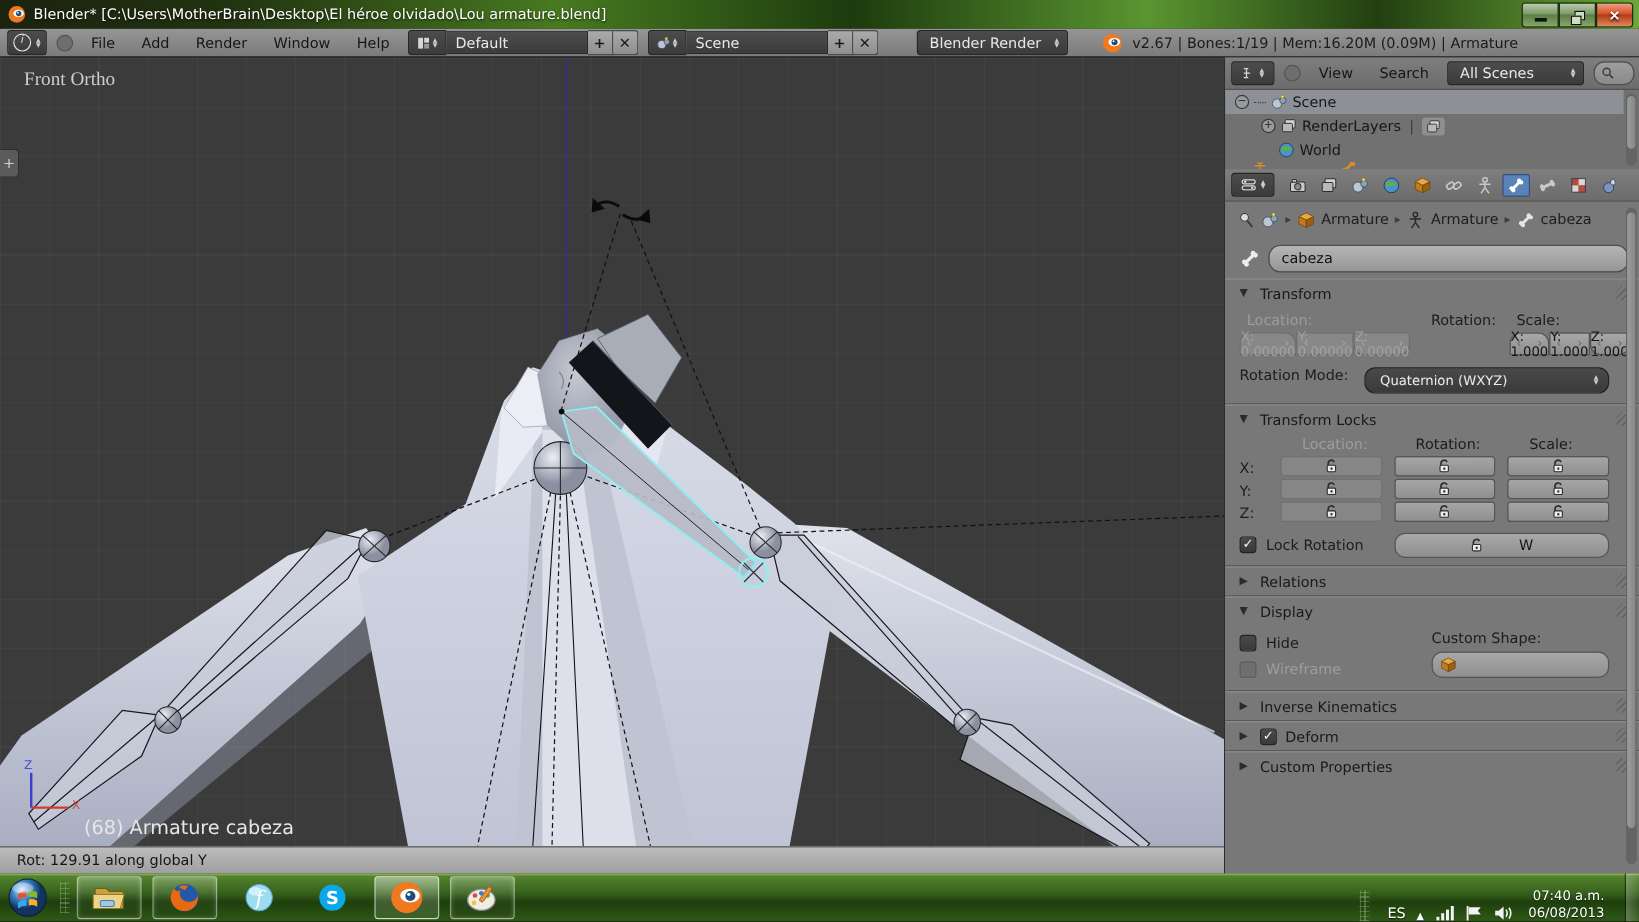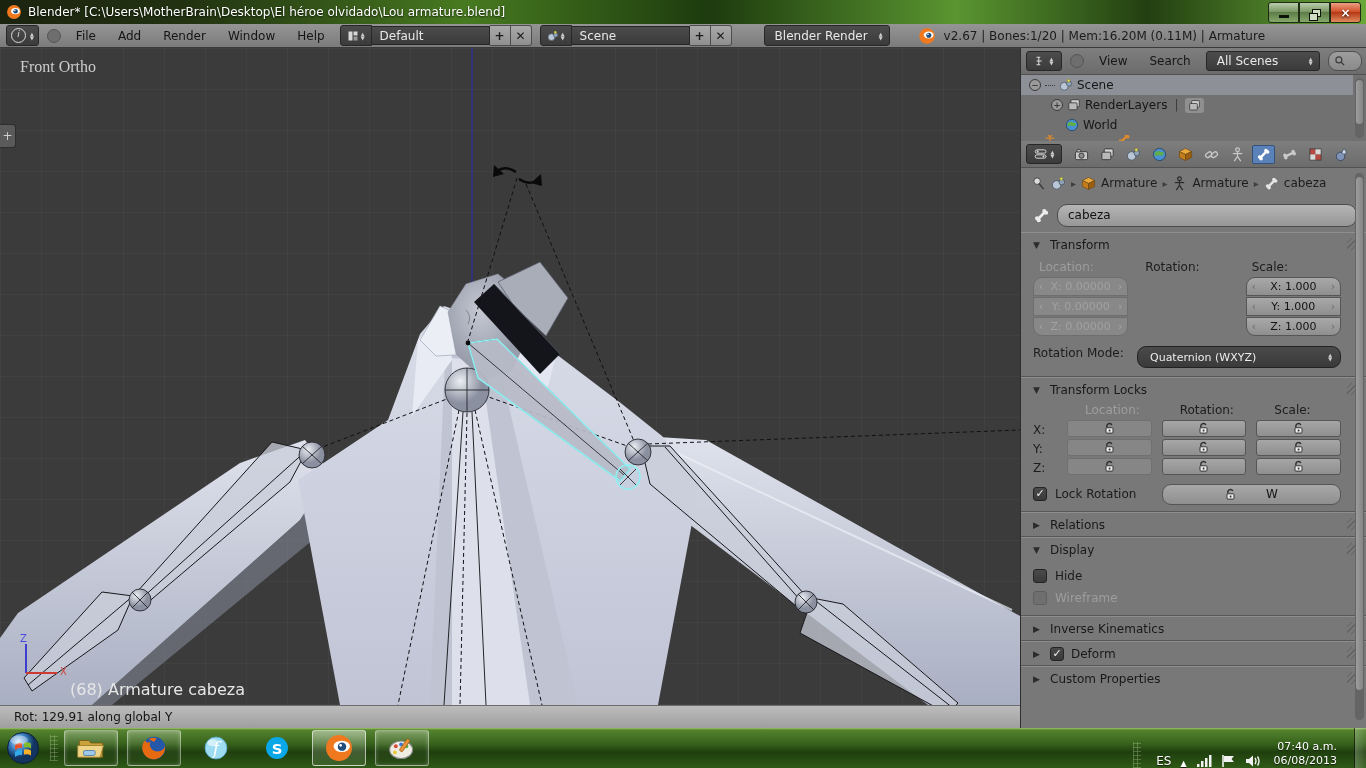--- a/index.html
+++ b/index.html
@@ -72,21 +72,21 @@
     border:1px solid #4c4c4c;display:flex;align-items:center;padding-left:10px;color:#111;}
   .panel{border-top:1px solid #8e8e8e;border-bottom:1px solid #585858;padding-bottom:6px;position:relative;}
   .panel.collapsed{padding-bottom:0;}
   .phead{height:23px;display:flex;align-items:center;gap:7px;padding:0 12px;color:#191919;}
   .tri{font-size:9px;color:#2b2b2b;width:10px;}
   .grip{position:absolute;right:6px;top:5px;width:14px;height:12px;
     background:repeating-linear-gradient(135deg,transparent 0 3px,rgba(0,0,0,.18) 3px 4px);}
   .tgrid{display:grid;grid-template-columns:1fr 1fr 1fr;column-gap:11px;padding:4px 26px 0 12px;}
   .collabel{height:17px;color:#1c1c1c;padding-left:6px;}
   .collabel.dis{color:#9d9d9d;}
-  .stack{display:flex;flex-direction:column;}
+  .stack{display:flex;flex-direction:row;}
   .nfield{height:19px;margin-bottom:1px;position:relative;display:flex;align-items:center;justify-content:center;
     background:linear-gradient(180deg,#a8a8a8,#8f8f8f);border:1px solid #565656;font-size:11px;color:#131313;box-sizing:border-box;}
   .stack .nfield:first-child{border-radius:9px 9px 0 0;}
   .stack .nfield:last-child{border-radius:0 0 9px 9px;}
   .nfield:before{content:"‹";position:absolute;left:5px;color:rgba(0,0,0,.35);font-size:10px;}
   .nfield:after{content:"›";position:absolute;right:5px;color:rgba(0,0,0,.35);font-size:10px;}
   .nfield.dis{background:#888888;border-color:#6e6e6e;color:#a2a2a2;}
   .nfield.dis:before,.nfield.dis:after{color:rgba(255,255,255,.25);}
   .moderow{display:flex;align-items:flex-start;gap:8px;padding:9px 26px 2px 12px;color:#1c1c1c;}
   .dkselect{flex:1;height:20px;border-radius:9px;background:linear-gradient(180deg,#4a4a4a,#3a3a3a);
@@ -295,21 +295,21 @@
   <div class="dk engine" style="margin-left:24px">
     <span>Blender Render</span>
     <span class="updown">
         <span>▲</span>
         <span>▼</span>
       </span>
   </div>
   <svg class="ic" width="18" height="18" viewBox="0 0 22 22" style="margin-left:20px">
       <use href="#i-blender"></use>
     </svg>
-  <span class="stats">v2.67 | Bones:1/20  | Mem:16.20M (0.11M) | Armature</span>
+  <span class="stats">v2.67 | Bones:1/19  | Mem:16.20M (0.09M) | Armature</span>
 </div>
 
 <div class="abs viewport">
   <svg width="1020" height="657" viewBox="0 0 1020 657">
 
     <line x1="472" y1="0" x2="472" y2="298" stroke="#2b2bb0" stroke-width="1"></line>
 
     <g>
       <polygon points="0,590 18,565 240,415 305,392 330,425 300,472 92,657 0,657" fill="url(#gArm)"></polygon>
       <polygon points="300,472 330,425 342,468 112,657 92,657" fill="#9aa0b4" opacity=".45"></polygon>
@@ -732,20 +732,28 @@
         <div>
           <div class="cbrow">
             <span class="cb off">✓</span>
             <span>Hide</span>
           </div>
           <div class="cbrow dis">
             <span class="cb off dis">✓</span>
             <span>Wireframe</span>
           </div>
         </div>
+        <div>
+          <div style="color:#1c1c1c">Custom Shape:</div>
+          <div class="csfield">
+            <svg class="ic" width="14" height="14" viewBox="0 0 16 16">
+                <use href="#i-cube"></use>
+              </svg>
+          </div>
+        </div>
       </div>
     </div>
 
     <div class="panel collapsed">
       <div class="phead">
         <span class="tri">▶</span>
         <span>Inverse Kinematics</span>
       </div>
       <div class="grip"></div>
     </div>

